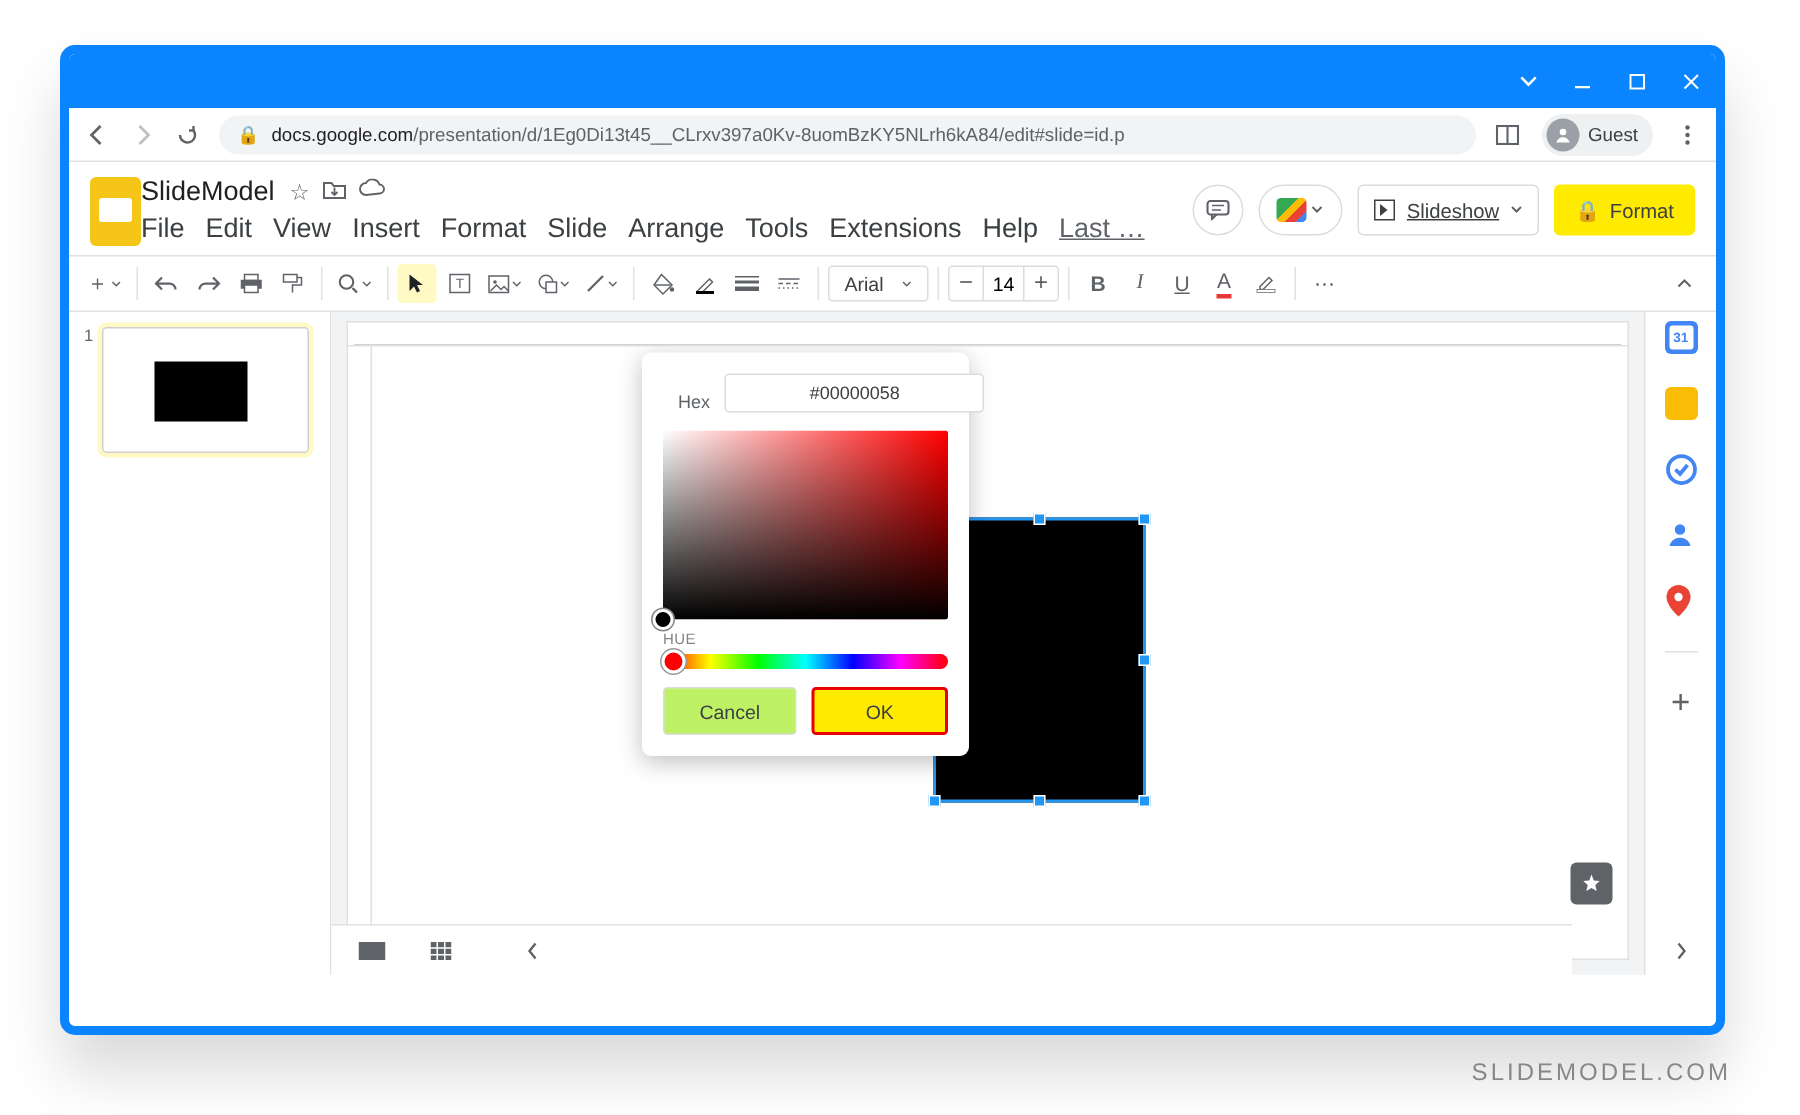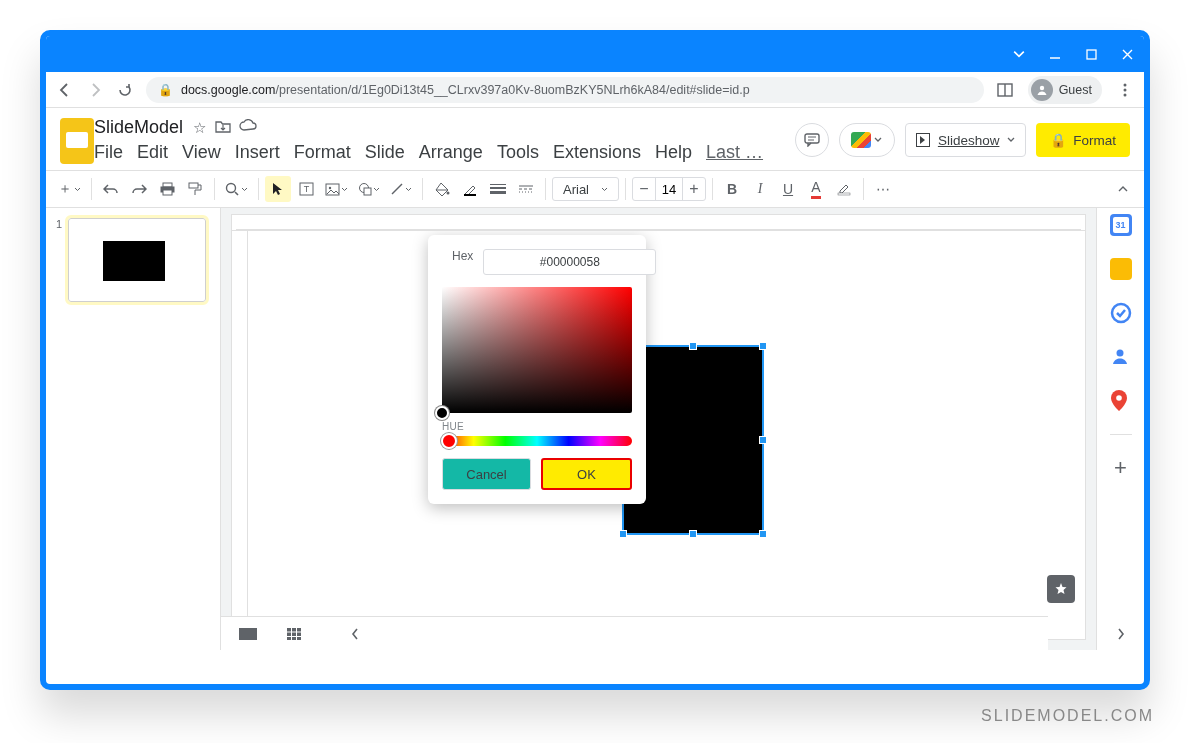--- a/index.html
+++ b/index.html
@@ -70,36 +70,36 @@
   .ruler-h { height:16px; background:#fff; border:1px solid #e0e0e0; border-bottom:none; position:relative; font-size:9px; color:#9aa0a6; display:flex; align-items:flex-end; padding:0 4px; }
   .canvas-body { display:flex; height: calc(100% - 16px); }
   .ruler-v { width:16px; background:#fff; border:1px solid #e0e0e0; border-right:none; }
   .slide-stage { flex:1; background:#fff; border:1px solid #e0e0e0; position:relative; overflow:hidden; }
   .shape { position:absolute; left:374px; top:114px; width:142px; height:190px; background:#000; border:2px solid #2196f3; }
   .handle { width:8px; height:8px; background:#2196f3; position:absolute; border:1px solid #fff; }
   .right-rail { width:48px; border-left:1px solid #e0e0e0; display:flex; flex-direction:column; align-items:center; padding-top:6px; gap:22px; }
   .rail-icon { width:22px; height:22px; border-radius:4px; }
   
   .picker { position:absolute; left:180px; top:4px; width:218px; background:#fff; border-radius:6px; box-shadow: 0 4px 16px rgba(0,0,0,0.25); padding: 14px; z-index: 50; }
-  .picker-hex-row { display:flex; align-items:flex-start; gap:10px; margin-bottom:12px; }
+  .picker-hex-row { display:flex; align-items:flex-end; gap:10px; margin-bottom:12px; }
   .picker-swatch { width:20px; height:20px; border-radius:50%; background: repeating-conic-gradient(#ccc 0 25%, #fff 0 50%) 0/8px 8px; position:relative; }
   .picker-swatch::after{ content:""; position:absolute; inset:0; border-radius:50%; background:#000; opacity:0.35;}
   .hex-label { font-size:12px; color:#5f6368; }
   .hex-input { border:1px solid #dadce0; border-radius:3px; height:26px; padding:0 8px; font-size:12px; color:#3c4043; flex:1; text-align:center; }
   .picker-field { width:100%; height:126px; background: linear-gradient(to top, #000, transparent), linear-gradient(to right, #fff, #f00); position:relative; border-radius:2px; }
   .picker-field-knob { position:absolute; left:-7px; bottom:-7px; width:14px; height:14px; border-radius:50%; background:#000; border:2px solid #fff; box-shadow:0 0 0 1px #888; }
   .slider-label { font-size:10px; color:#80868b; margin-top:8px; letter-spacing:0.3px; }
   .hue-bar { height:10px; border-radius:5px; background: linear-gradient(to right, #f00,#ff0,#0f0,#0ff,#00f,#f0f,#f00); position:relative; margin-top:4px; }
   .hue-knob { position:absolute; left:-1px; top:-3px; width:16px; height:16px; border-radius:50%; background:#f00; border:2px solid #fff; box-shadow:0 0 0 1px #999; }
   .trans-section { border:2px solid #ea0000; padding:4px 4px 6px 4px; margin-top:8px; }
   .trans-bar { height:10px; border-radius:5px; background: linear-gradient(to right, rgba(0,0,0,0), #000), repeating-conic-gradient(#ccc 0 25%, #fff 0 50%) 0/8px 8px; position:relative; margin-top:4px; }
   .trans-knob { position:absolute; left:34%; top:-4px; width:16px; height:16px; border-radius:50%; background:#2b6cff; border:2px solid #fff; box-shadow:0 0 0 1px #999; }
   .cursor-hand { position:absolute; left:34%; top:6px; transform:translateX(-2px); }
   .picker-buttons { display:flex; gap:10px; margin-top:12px; }
-  .btn { flex:1; height:32px; border:1px solid #dadce0; border-radius:3px; background:#14b8a6; font-size:13px; color:#3c4043; display:flex; align-items:center; justify-content:center; }
+  .btn { flex:1; height:32px; border:1px solid #dadce0; border-radius:3px; background:#bef264; font-size:13px; color:#3c4043; display:flex; align-items:center; justify-content:center; }
   .btn-ok { background:#ffeb00; border:2px solid #ea0000; font-weight:500; }
   
   .bottom-bar { position:absolute; bottom:0; left:0; right:48px; height:34px; border-top:1px solid #e0e0e0; background:#fff; display:flex; align-items:center; padding:0 18px; gap:30px; color:#5f6368; }
   .explore-badge { position:absolute; right:10px; bottom:36px; width:28px; height:28px; background:#5f6368; border-radius:4px; display:flex; align-items:center; justify-content:center; color:#fff; }
   .watermark { position:absolute; right:46px; bottom:18px; font-size:16px; letter-spacing:2px; color:#888; font-family: Arial, sans-serif; }
   svg { display:block; }
 </style>
 </head>
 <body>
 

